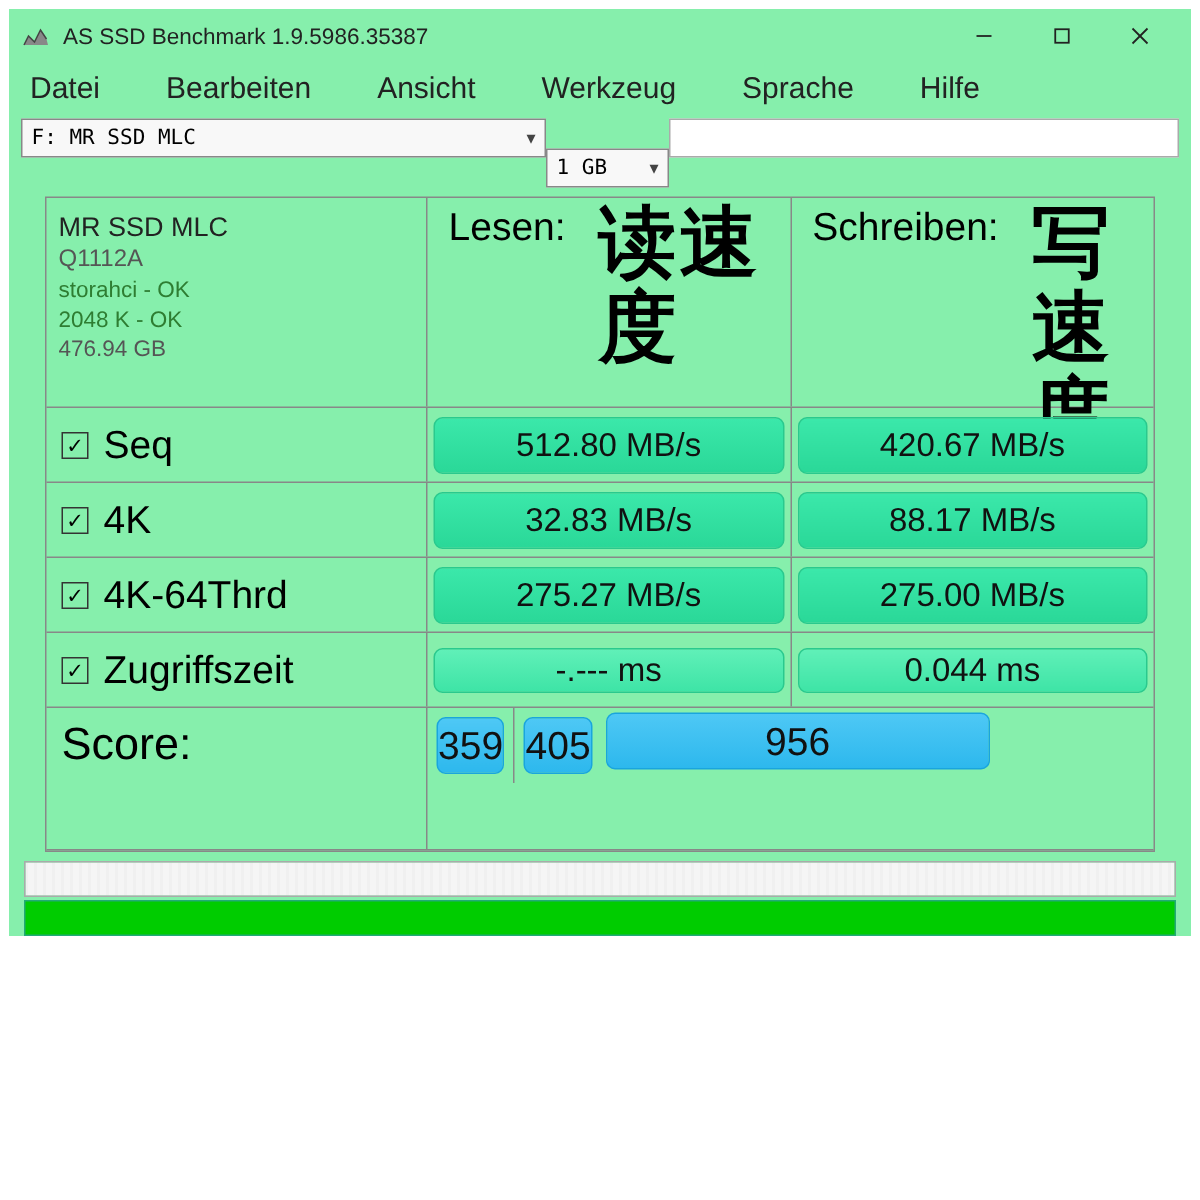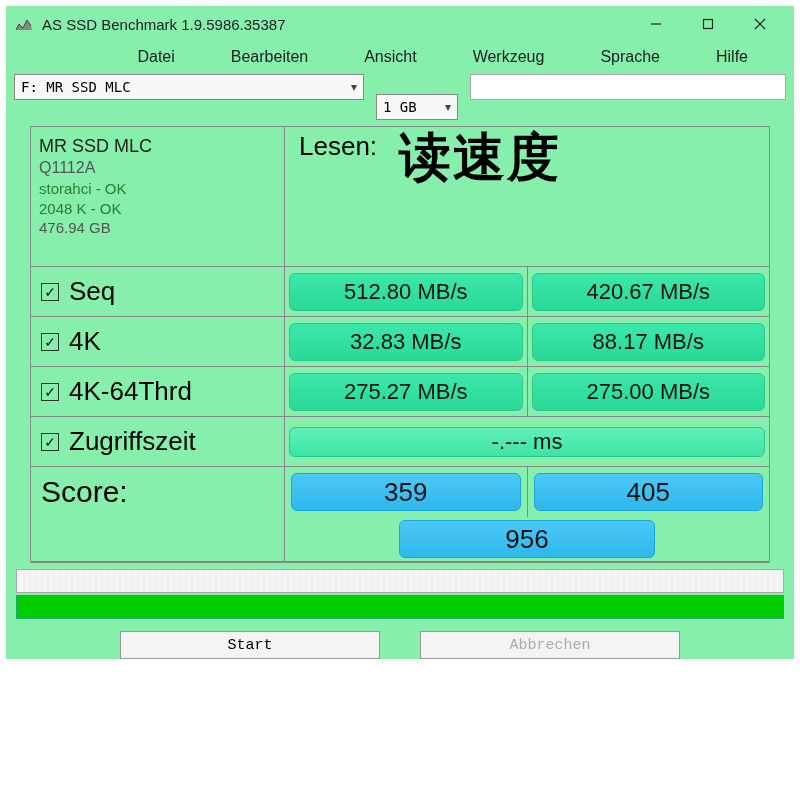--- a/index.html
+++ b/index.html
@@ -39,33 +39,32 @@
       width: 52px;
       height: 32px;
       display: flex;
       align-items: center;
       justify-content: center;
       font-size: 14px;
       color: #333;
     }
     .menubar {
       display: flex;
-      gap: 12px;
+      gap: 0;
       padding: 4px 8px 4px 8px;
-      font-size: 16px;
-      justify-content: flex-end;
+      font-size: 20px;
     }
     .menuitem {
       padding: 2px 18px 2px 6px;
       margin-right: 20px;
       color: #222;
     }
     .toolbar {
       display: flex;
-      gap: 12px;
+      gap: 0;
       padding: 2px 8px 2px 8px;
       margin-bottom: 4px;
     }
     .dropdown {
       border: 1px solid #888;
       background: #f8f8f8;
       font-size: 15px;
       height: 26px;
       display: flex;
       align-items: center;
@@ -181,21 +180,21 @@
       border-right: 1px solid #888;
       display: flex;
       align-items: flex-start;
       padding: 8px 10px;
       font-size: 30px;
       height: 94px;
     }
     .score-right {
       flex: 1;
       display: flex;
-      flex-direction: column;
+      flex-direction: row;
     }
     .score-top {
       display: flex;
       height: 50px;
     }
     .score-top .val-cell { padding: 6px; }
     .score-bottom {
       display: flex;
       justify-content: center;
       height: 44px;
@@ -301,20 +300,24 @@
         <div class="dev-name">MR SSD MLC</div>
         <div class="dev-sub">Q1112A</div>
         <div class="status-ok">storahci - OK</div>
         <div class="status-ok">2048 K - OK</div>
         <div class="dev-cap">476.94 GB</div>
       </div>
       <div class="head-col">
         <div class="head-col-title">Lesen:</div>
         <div class="big-chinese">读速度</div>
       </div>
+      <div class="head-col">
+        <div class="head-col-title">Schreiben:</div>
+        <div class="big-chinese">写速度</div>
+      </div>
     </div>
 
     <div class="row">
       <div class="row-label-cell">
         <span class="checkbox">✓</span>
         <span>Seq</span>
       </div>
       <div class="val-cell">
           <div class="pill pill-green">512.80 MB/s</div>
         </div>
@@ -349,20 +352,23 @@
         </div>
     </div>
 
     <div class="row">
       <div class="row-label-cell">
         <span class="checkbox">✓</span>
         <span>Zugriffszeit</span>
       </div>
       <div class="val-cell">
           <div class="pill pill-green-slim">-.--- ms</div>
+        </div>
+      <div class="val-cell">
+          <div class="pill pill-green-slim">0.044 ms</div>
         </div>
     </div>
 
     <div class="score-section">
       <div class="score-label-cell">Score:</div>
       <div class="score-right">
         <div class="score-top">
           <div class="val-cell">
               <div class="pill pill-blue">359</div>
             </div>
@@ -376,18 +382,14 @@
       </div>
     </div>
 
   </div>
 
   <div class="progress-area">
     <div class="pbar-empty"></div>
     <div class="pbar-full"></div>
   </div>
 
-  <div class="bottom-buttons">
-    <div class="btm-btn">Start</div>
-    <div class="btm-btn disabled">Abbrechen</div>
-  </div>
 
 </div>
 
 </body></html>

